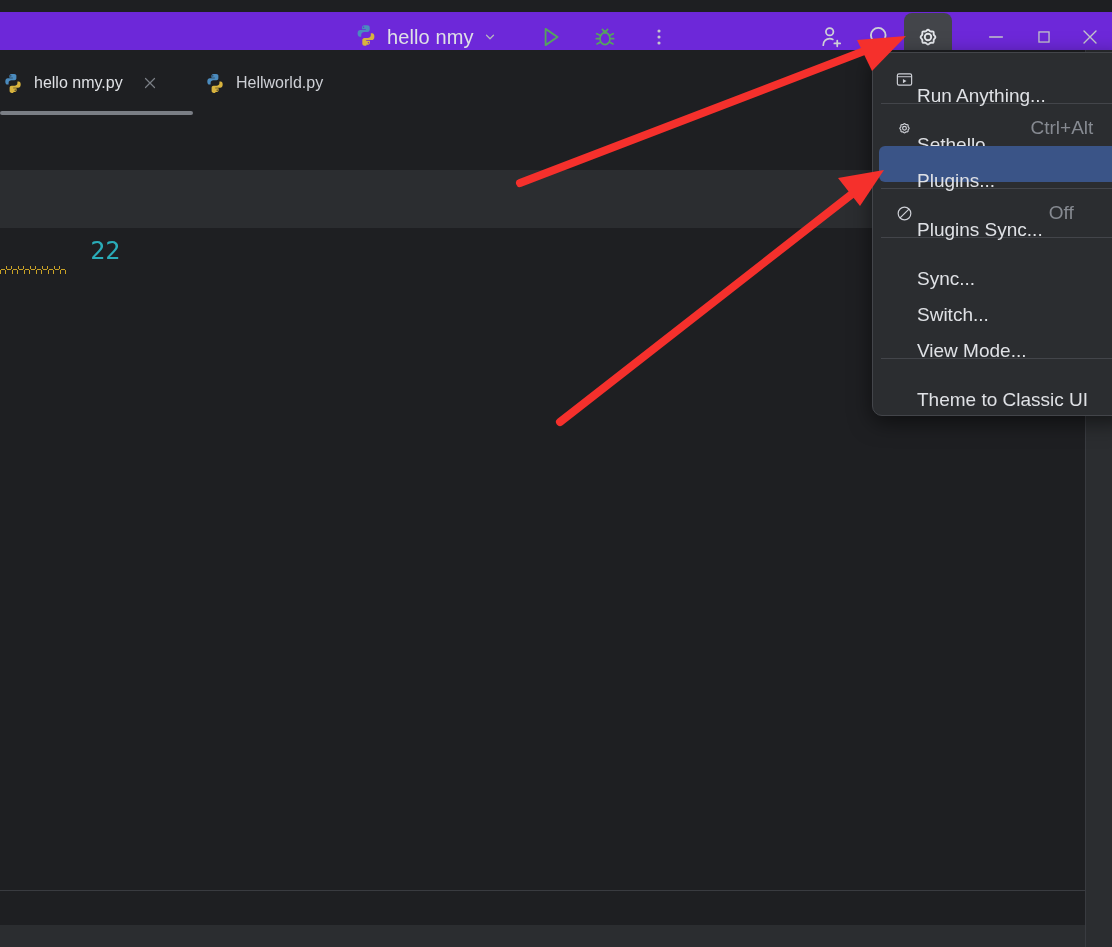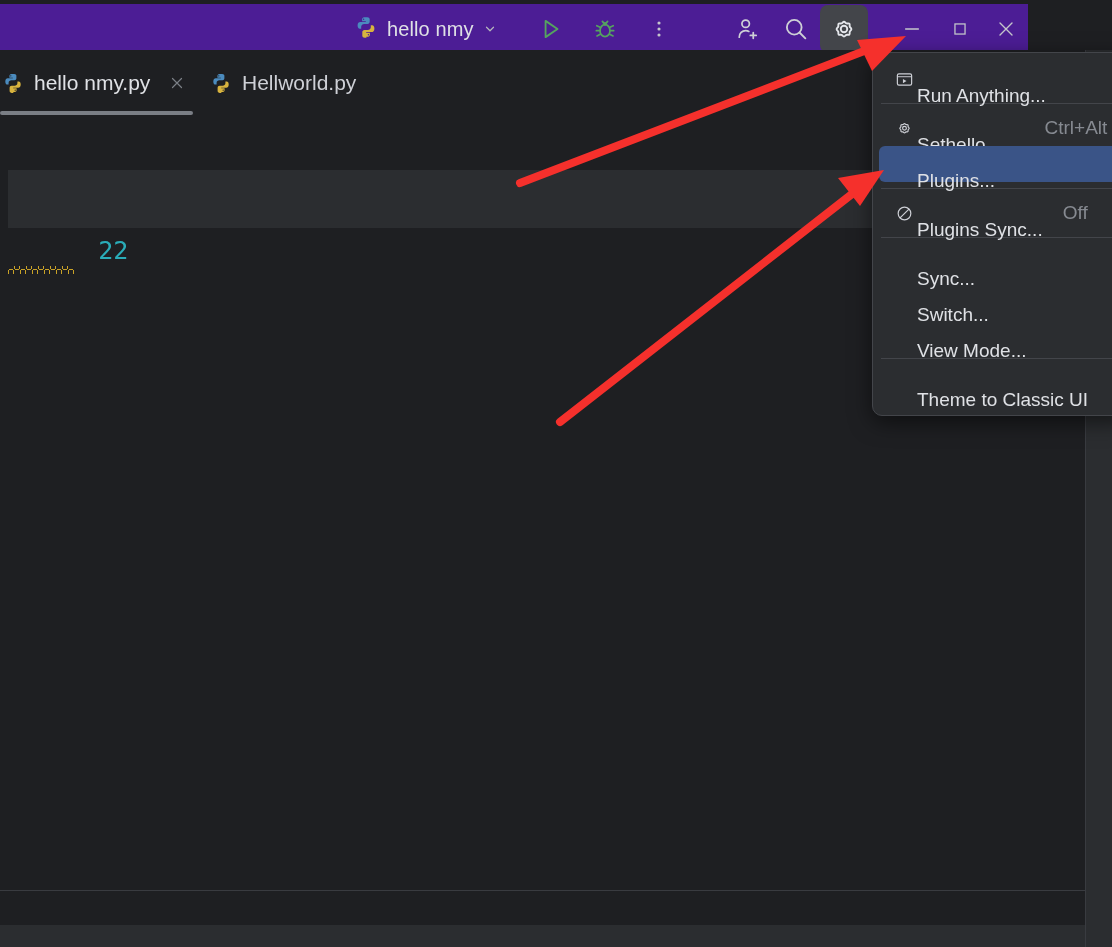--- a/index.html
+++ b/index.html
@@ -6,22 +6,22 @@
   html, body {
     width: 1112px; height: 947px;
     background: #1e1f22;
     font-family: "Liberation Sans", sans-serif;
     overflow: hidden;
   }
   #root { position: relative; width: 1112px; height: 947px; background: #1e1f22; }
 
   
   .toolbar {
-    position: absolute; left: 0; top: 4px; width: 1028px; height: 50px;
-    background: #4c1d95;
+    position: absolute; left: 0; top: 12px; width: 1112px; height: 50px;
+    background: #6d28d9;
     display: flex; align-items: center;
   }
   .tb-center{ position: absolute; left: 348px; top: 0; height: 50px;
               display: flex; align-items: center; gap: 0; }
   .runconfig {
     display: flex; align-items: center; gap: 9px;
     padding: 5px 8px 5px 6px; border-radius: 6px; cursor: default;
   }
   .runconfig-label { color: #dfe1e5; font-size: 20px; letter-spacing: .1px; }
   .chev { width: 14px; height: 14px; display: block; }
@@ -37,37 +37,37 @@
   .tabbar {
     position: absolute; left: 0; top: 50px; width: 1085px; height: 66px;
     background: #1e1f22;
   }
   .tab {
     position: absolute; top: 0; height: 66px;
     display: flex; align-items: center; gap: 10px; padding: 0 14px;
     cursor: default;
   }
   .tab .pyicon { width: 22px; height: 22px; flex: none; }
-  .tab-label { font-size: 21px; color: #ced0d6; white-space: nowrap; }
+  .tab-label { font-size: 16px; color: #ced0d6; white-space: nowrap; }
   .tab.active .tab-label { color: #dfe1e5; }
   .tab-close { width: 18px; height: 18px; margin-left: 8px; opacity: .75; }
   .tab-underline {
     position: absolute; left: 0; top: 61px; width: 193px; height: 4px;
     background: #7a7e85; border-radius: 2px;
   }
 
   
   .editor {
     position: absolute; left: 0; top: 116px; width: 1085px; height: 774px;
     background: #1e1f22;
   }
   .code-line {
     position: absolute; left: 0; width: 1085px;
     font-family: "DejaVu Sans Mono", monospace;
-    font-size: 25px; line-height: 54px; white-space: pre; margin-left: 8px;
+    font-size: 25px; line-height: 54px; white-space: pre;
   }
   .line-1 { top: 0; height: 54px; background: #1e1f22; }
   .line-2 { top: 54px; height: 58px; background: #2b2d30; }
   .tok-paren { color: #bcbec4; }
   .tok-str   { color: #6aab73; }
   .tok-num   { color: #2aacb8; }
   .squiggle {
     position: absolute; left: 0; top: 96px; width: 66px; height: 8px;
     background-image:
       radial-gradient(circle at 3px 6px, transparent 2.2px, #c9a227 2.2px, #c9a227 3.2px, transparent 3.4px),
@@ -96,21 +96,21 @@
   }
   .mi {
     position: relative; height: 36px; display: flex; align-items: center;
     padding: 0 14px 0 16px; cursor: default; margin: 0 6px; border-radius: 6px;
   }
   .mi.sel { background: #3a5487; }
   .mi-ico { width: 22px; flex: none; display: flex; align-items: center; justify-content: flex-start; }
   .mi-ico.empty { width: 22px; }
   .mi-label { font-size: 19px; color: #dfe1e5; white-space: nowrap; margin-top: 33px; }
   .mi-tail { font-size: 19px; color: #868a91; margin-left: 10px; white-space: nowrap; }
-  .mi-tail.inline { margin-left: 20px; }
+  .mi-tail.inline { margin-left: 6px; }
   .mnem { text-decoration: underline; text-underline-offset: 2px; }
   .msep { height: 1px; background: #43454a; margin: 6px 8px; }
 
   
   .arrows { position: absolute; left: 0; top: 0; width: 1112px; height: 947px; pointer-events: none; }
 </style>
 </head>
 <body>
 
 <div id="root">
@@ -205,21 +205,21 @@
         </svg>
       </span>
       <span class="tab-label">hello nmy.py</span>
       <span class="tab-close">
         <svg width="18" height="18" viewBox="0 0 24 24">
             <path d="M6 6l12 12M18 6L6 18" stroke="#9ba0a8" stroke-width="1.6" stroke-linecap="round"></path>
           </svg>
       </span>
     </div>
 
-    <div class="tab" style="left:196px">
+    <div class="tab" style="left:190px">
       <span class="pyicon">
         <svg width="22" height="22" viewBox="0 0 24 24">
           <path d="M11.6 2.2c-1.9 0-3.5.3-3.5 2v2.1h3.7v.6H6.2c-1.3 0-2.6 1-2.6 3.4 0 2 .8 3.4 2.2 3.4h1.4v-2c0-1.6 1.4-2.8 3-2.8h3.4c1.2 0 2.1-1 2.1-2.2V4.2c0-1.2-1-2-2.4-2h-1.7zM9.6 3.5c.4 0 .7.3.7.7s-.3.7-.7.7-.7-.3-.7-.7.3-.7.7-.7z" fill="#4B8BBE"></path>
           <path d="M12.4 21.8c1.9 0 3.5-.3 3.5-2v-2.1h-3.7v-.6h5.6c1.3 0 2.6-1 2.6-3.4 0-2-.8-3.4-2.2-3.4h-1.4v2c0 1.6-1.4 2.8-3 2.8h-3.4c-1.2 0-2.1 1-2.1 2.2v3.5c0 1.2 1 2 2.4 2h1.7zm2-1.3c-.4 0-.7-.3-.7-.7s.3-.7.7-.7.7.3.7.7-.3.7-.7.7z" fill="#D8B33E"></path>
         </svg>
       </span>
       <span class="tab-label">Hellworld.py</span>
     </div>
 
     <div class="tab-underline"></div>
@@ -258,21 +258,21 @@
     <div class="msep"></div>
 
     <div class="mi">
       <span class="mi-ico">
         <svg width="19" height="19" viewBox="0 0 24 24" fill="none" stroke="#ced0d6" stroke-width="1.5" stroke-linejoin="round">
           <path d="M12 3.2c.9 0 1.2 1 2 1.3.8.3 1.7-.3 2.3.3.6.6 0 1.5.3 2.3.3.8 1.3 1.1 1.3 2s-1 1.2-1.3 2c-.3.8.3 1.7-.3 2.3-.6.6-1.5 0-2.3.3-.8.3-1.1 1.3-2 1.3s-1.2-1-2-1.3c-.8-.3-1.7.3-2.3-.3-.6-.6 0-1.5-.3-2.3-.3-.8-1.3-1.1-1.3-2s1-1.2 1.3-2c.3-.8-.3-1.7.3-2.3.6-.6 1.5 0 2.3-.3.8-.3 1.1-1.3 2-1.3z" transform="translate(0 2.6)"></path>
           <circle cx="12" cy="11.6" r="2.4"></circle>
         </svg>
       </span>
       <span class="mi-label"><span>Se</span><span class="mnem">t</span><span>hello...</span></span>
-      <span class="mi-tail" style="margin-left:43px">Ctrl+Alt</span>
+      <span class="mi-tail" style="margin-left:29px">Ctrl+Alt</span>
     </div>
 
     <div class="mi sel">
       <span class="mi-ico empty"></span>
       <span class="mi-label">Plugins...</span>
     </div>
 
     <div class="msep"></div>
 
     <div class="mi">

